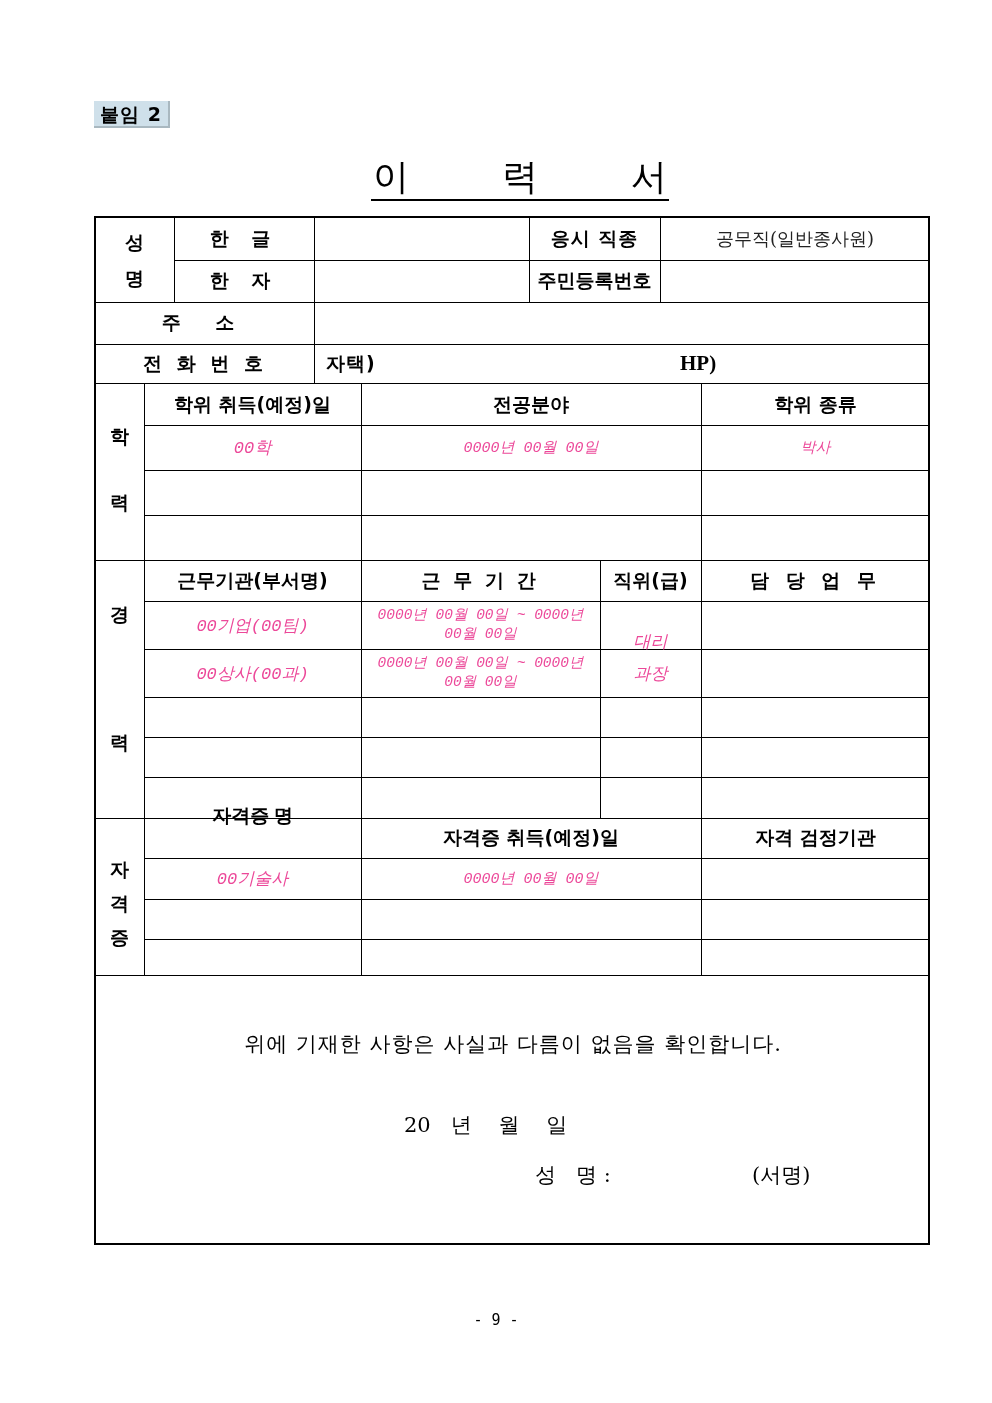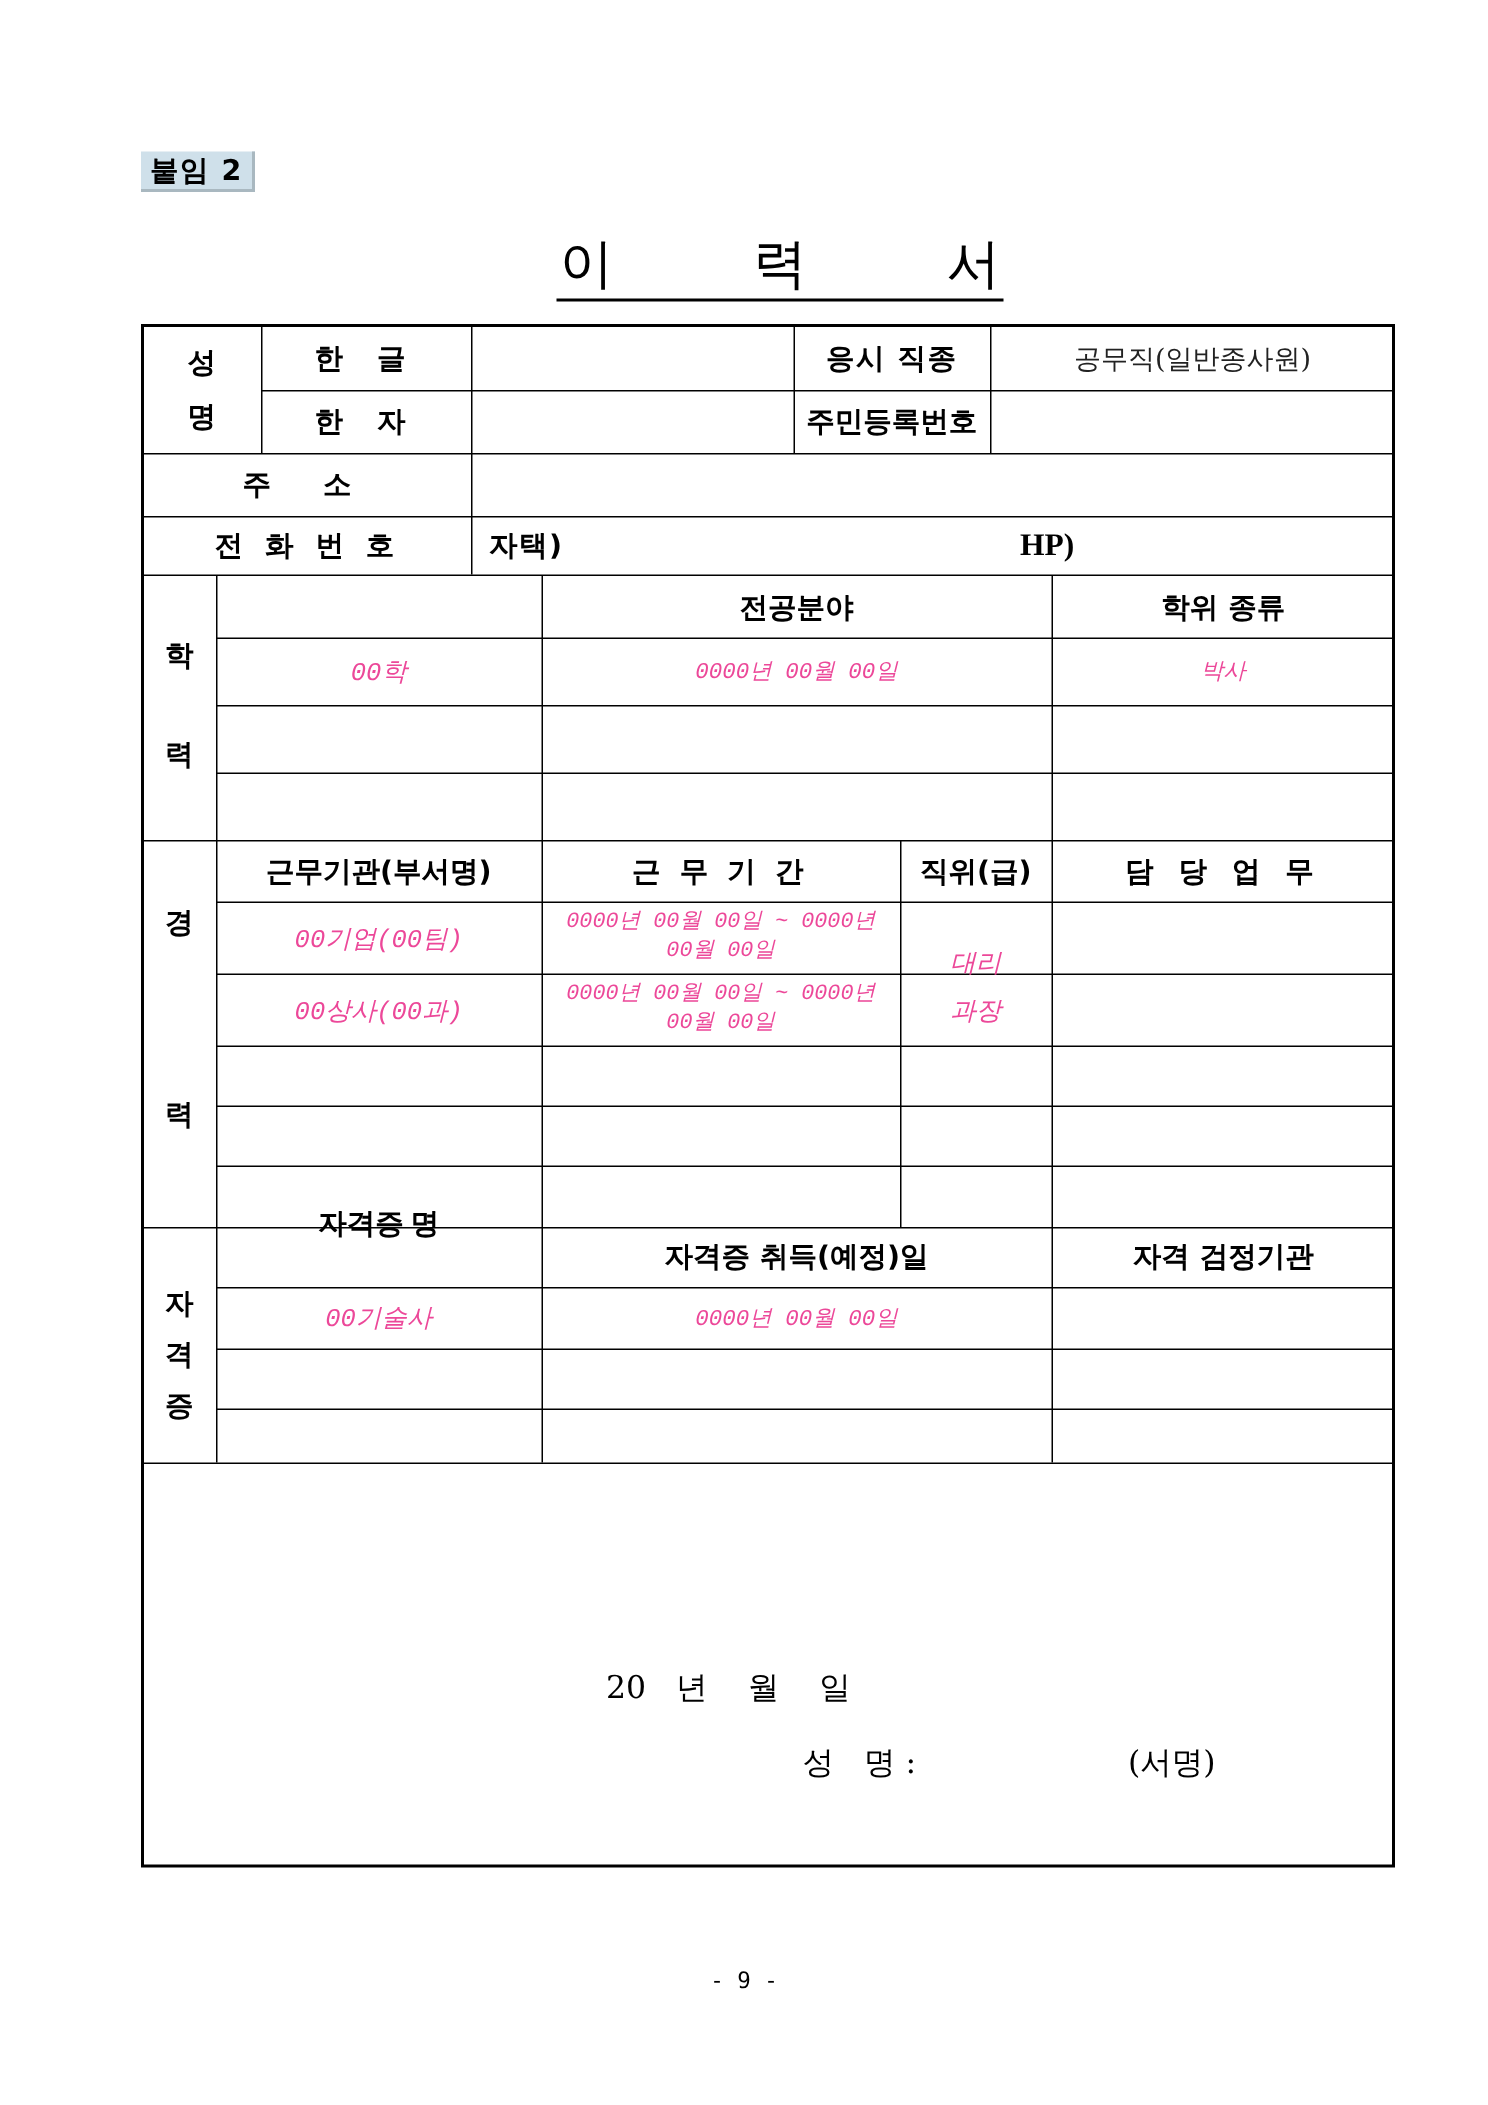--- a/index.html
+++ b/index.html
@@ -83,20 +83,21 @@
   <div class="hl" style="left:48px; width:786px; top:297px;"></div>
   <div class="hl" style="left:0; width:834px; top:342px;"></div>
   <div class="vl" style="left:48px; top:166px; height:176px;"></div>
   <div class="vl" style="left:265px; top:166px; height:176px;"></div>
   <div class="vl" style="left:605px; top:166px; height:176px;"></div>
 
   <div class="cell hd" style="left:0; top:166px; width:48px; height:176px; flex-direction:column; justify-content:space-around; padding:20px 0 24px;">
     <span>학</span>
     <span>력</span>
   </div>
+  <div class="cell hd" style="left:48px; top:166px; width:217px; height:41px; letter-spacing:0;">학위 취득(예정)일</div>
   <div class="cell hd" style="left:605px; top:166px; width:229px; height:41px; letter-spacing:0;">학위 종류</div>
   <div class="cell hd" style="left:265px; top:166px; width:340px; height:41px; letter-spacing:0;">전공분야</div>
 
   <div class="cell sample" style="left:48px; top:207px; width:217px; height:45px;">00학</div>
   <div class="cell sample" style="left:265px; top:207px; width:340px; height:45px; font-size:15px;">0000년 00월 00일</div>
   <div class="cell sample" style="left:605px; top:207px; width:229px; height:45px; font-size:15px;">박사</div>
 
   <div class="cell" style="left:48px; top:252px; width:217px; height:45px;"></div>
   <div class="cell" style="left:265px; top:252px; width:340px; height:45px;"></div>
   <div class="cell" style="left:605px; top:252px; width:229px; height:45px;"></div>
@@ -172,18 +173,19 @@
   <div class="cell" style="left:605px; top:640px; width:229px; height:41px;"></div>
 
   <div class="cell" style="left:48px; top:681px; width:217px; height:40px;"></div>
   <div class="cell" style="left:265px; top:681px; width:340px; height:40px;"></div>
   <div class="cell" style="left:605px; top:681px; width:229px; height:40px;"></div>
 
   <div class="cell" style="left:48px; top:721px; width:217px; height:36px;"></div>
   <div class="cell" style="left:265px; top:721px; width:340px; height:36px;"></div>
   <div class="cell" style="left:605px; top:721px; width:229px; height:36px;"></div>
 
+  <div class="stmt" style="left:0; width:834px; top:812px; text-align:center; letter-spacing:1px;">위에 기재한 사항은 사실과 다름이 없음을 확인합니다.</div>
   <div class="stmt" style="left:308px; top:893px;">20   년    월    일</div>
   <div class="stmt" style="left:439px; top:943px;">성   명 :</div>
   <div class="stmt" style="left:656px; top:943px;">(서명)</div>
 </div>
 
 <div class="page-num">- 9 -</div>
 
 </body></html>

